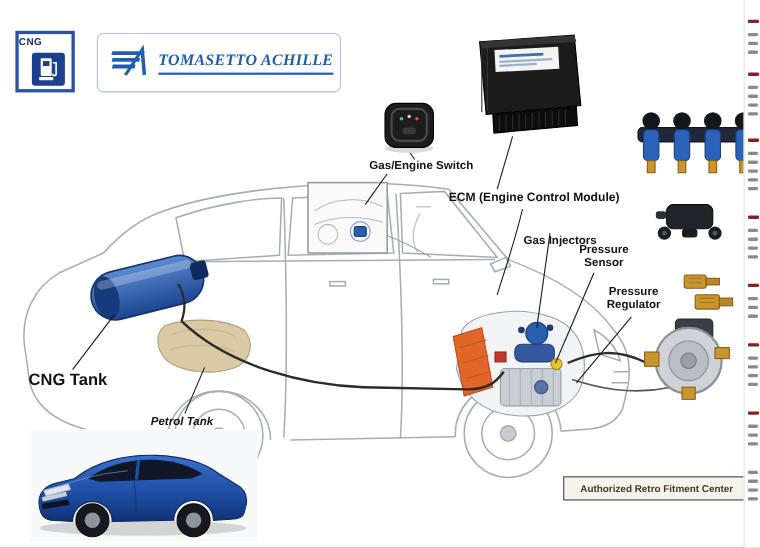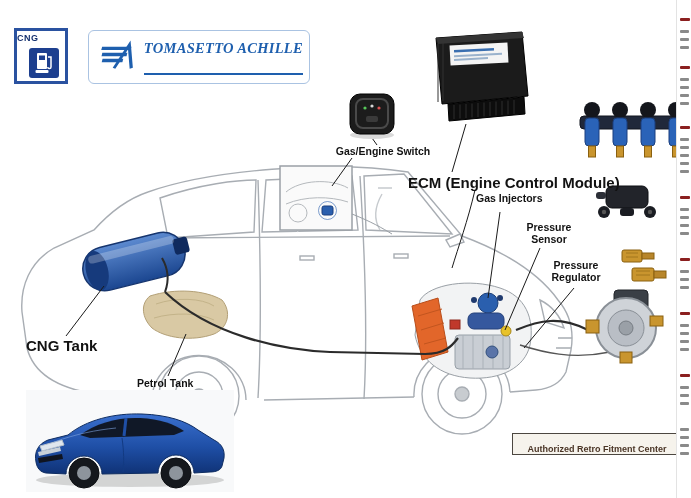--- a/index.html
+++ b/index.html
@@ -19,47 +19,47 @@
   }
   .ta-logo{
     position:absolute;left:88px;top:30px;width:222px;height:54px;
     border:1px solid #aac3e2;border-radius:6px;display:flex;align-items:center;
     padding:3px 6px;box-sizing:border-box;gap:4px;background:#fff;
   }
   .ta-text{flex:1;display:flex;flex-direction:column;}
   .ta-name{
     font-family:"Liberation Serif",serif;font-style:italic;font-weight:bold;
     font-size:14.5px;color:#1e5fae;white-space:nowrap;letter-spacing:.3px;
-    border-bottom:2px solid #1e5fae;padding-bottom:16px;
+    border-bottom:2px solid #1e5fae;padding-bottom:2px;
   }
   .ta-tagline{
     font:bold 8.5px "Liberation Sans",sans-serif;color:#1e5fae;text-align:right;margin-top:2px;
   }
   .page-title{
     position:absolute;left:28px;top:108px;margin:0;
     font:bold 19px "Liberation Sans",sans-serif;color:#161616;letter-spacing:.3px;
   }
   
   .diagram-label{
     position:absolute;font:bold 10.5px/1.18 "Liberation Sans",sans-serif;color:#121212;text-align:center;
   }
   .lbl-switch{left:330px;top:145px;width:106px;white-space:nowrap;}
-  .lbl-ecm{left:408px;top:174px;white-space:nowrap;font-size:15px;}
-  .lbl-injectors{left:476px;top:192px;white-space:nowrap;}
+  .lbl-ecm{left:408px;top:174px;white-space:nowrap;font-size:11px;}
+  .lbl-injectors{left:476px;top:213px;white-space:nowrap;}
   .lbl-psensor{left:519px;top:221px;width:60px;}
   .lbl-pregulator{left:543px;top:259px;width:66px;}
   .lbl-cngtank{left:26px;top:337px;font-size:15px;white-space:nowrap;}
-  .lbl-petroltank{left:137px;top:377px;white-space:nowrap;}
+  .lbl-petroltank{left:137px;top:377px;white-space:nowrap;font-style:italic;}
   
   .component{position:absolute;}
   
   .authorized-box{
     position:absolute;left:512px;top:433px;width:170px;height:22px;
     border:1px solid #4c4740;background:#f6f3ec;box-sizing:border-box;
-    display:flex;align-items:flex-end;justify-content:center;
+    display:flex;align-items:center;justify-content:center;
   }
   .authorized-box span{font:bold 9px "Liberation Sans",sans-serif;color:#4a3526;white-space:nowrap;}
   
   .right-strip{
     position:absolute;right:0;top:0;width:14px;height:498px;background:#fff;
     border-left:1px solid #e3e3e3;
   }
   .right-strip .frag{position:absolute;left:3px;height:3px;border-radius:1px;}
   .frag.gray{background:#8a8a8a;width:9px;}
   .frag.red{background:#8b1f1f;width:10px;}

